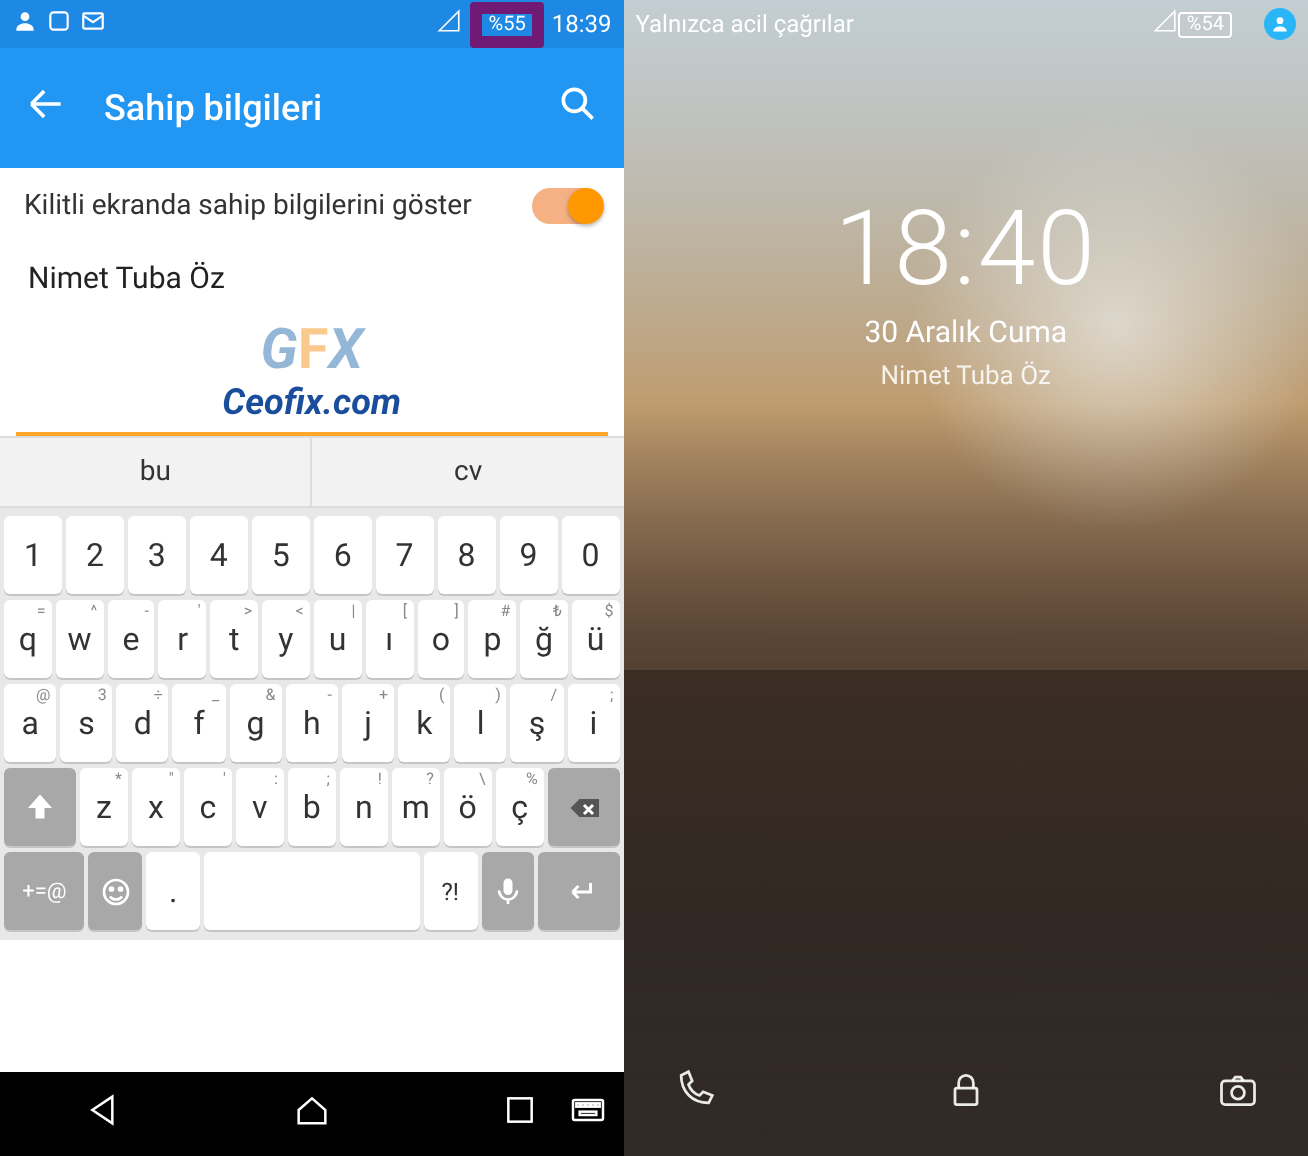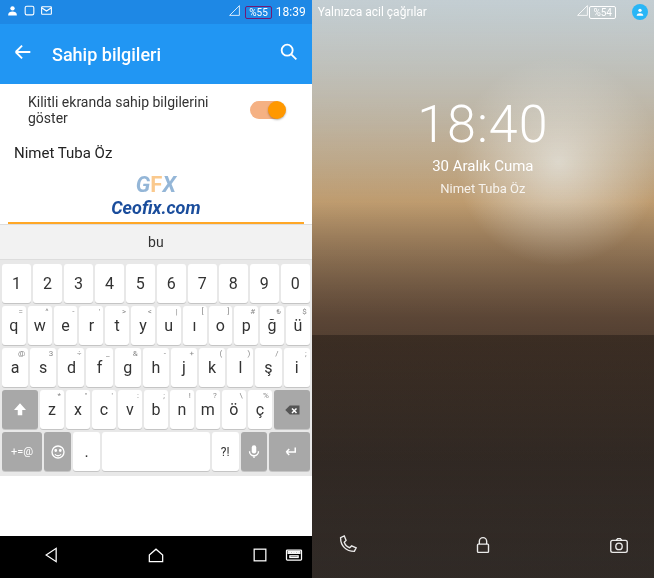--- a/index.html
+++ b/index.html
@@ -6,36 +6,36 @@
 body { width: 654px; height: 578px; display: flex; background: #fff; }
 .phone { height: 578px; position: relative; overflow: hidden; }
 .phone-left { width: 327px; background: #fff; }
 .phone-right { width: 359px; }
 
 
 .status-bar-l { height: 24px; background: #1e88e5; display: flex; align-items: center; padding: 0 6px; color: #fff; font-size: 12px; }
 .status-bar-l .left-icons { display: flex; gap: 4px; }
 .status-bar-l .spacer { flex: 1; }
 .status-bar-l .right-icons { display: flex; gap: 4px; align-items: center; }
-.status-bar-l .batt { border: 1px solid #701a75; border-radius: 2px; padding: 0 3px; font-size: 10px; }
+.status-bar-l .batt { border: 6px solid #701a75; border-radius: 2px; padding: 0 3px; font-size: 10px; }
 
 .app-bar { height: 60px; background: #2196f3; display: flex; align-items: center; padding: 0 12px; color: #fff; }
 .app-bar .back { margin-right: 18px; }
 .app-bar .title { font-size: 18px; font-weight: 500; flex: 1; }
 
-.toggle-row { display: flex; align-items: center; padding: 10px 28px 8px; font-size: 14px; color: #333; }
+.toggle-row { display: flex; align-items: center; padding: 10px 12px 8px; font-size: 14px; color: #333; }
 .toggle-row .tlabel { flex: 1; }
 .toggle { width: 34px; height: 18px; border-radius: 9px; background: #f5b183; position: relative; }
 .toggle .knob { width: 18px; height: 18px; border-radius: 50%; background: #ff9800; position: absolute; right: -2px; top: 0; box-shadow: 0 1px 2px rgba(0,0,0,.3); }
 
 .input-row { padding: 10px 14px 6px; }
 .input-row .val { font-size: 15px; color: #222; }
 
 .watermark { text-align: center; margin-top: 4px; }
-.watermark .gfx { color: #2c6fb0; font-weight: 700; font-size: 22px; opacity: .5; font-style: italic; }
+.watermark .gfx { color: #2c6fb0; font-weight: 700; font-size: 28px; opacity: .5; font-style: italic; }
 .watermark .g-o { color: #f7941e; font-style: normal; }
 .watermark .site { color: #1a4d9c; font-style: italic; font-weight: 700; font-size: 18px; }
 
 .input-underline { margin: 4px 8px 0; height: 2px; background: #ffa726; }
 
 .suggestions { display: flex; height: 36px; background: #f2f2f2; border-top: 1px solid #ddd; border-bottom: 1px solid #ddd; }
 .suggestions > div { flex: 1; display: flex; align-items: center; justify-content: center; font-size: 14px; color: #333; border-right: 1px solid #ddd; }
 .suggestions > div:last-child { border-right: none; }
 
 .keyboard { background: #e8e8e8; padding: 4px 2px 2px; }
@@ -139,20 +139,21 @@
 
   <div class="watermark">
     <div class="gfx"><span>G</span><span class="g-o">F</span><span>X</span></div>
     <div class="site">Ceofix.com</div>
   </div>
 
   <div class="input-underline"></div>
 
   <div class="suggestions">
     <div>bu</div>
+    <div>cv</div>
   </div>
 
   <div class="keyboard">
     <div class="krow" id="krow1">
         <div class="key">
           <span>1</span>
         </div>
         <div class="key">
           <span>2</span>
         </div>

